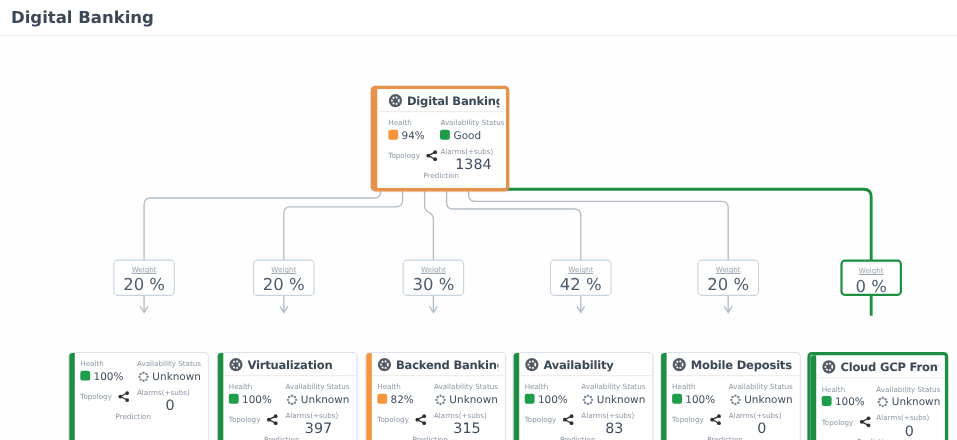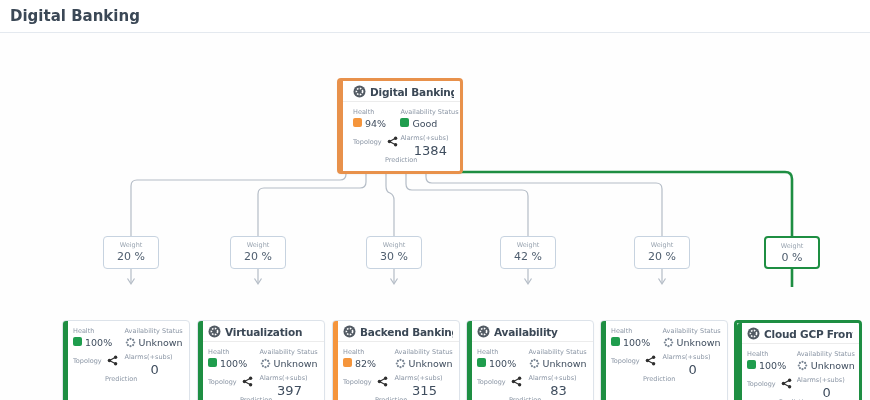--- a/index.html
+++ b/index.html
@@ -28,22 +28,22 @@
   .sq { width:9px; height:9px; border-radius:2px; display:inline-block; flex:none; }
   .lbl-row { display:flex; align-items:center; gap:5px; margin-top:7px; }
   .lbl-row .lbl { margin-top:0; }
   .alarm-val { font-size:13px; color:#3f4d5e; text-align:center; width:60px; margin-top:1px; }
   .pred { margin-top:9px;margin-left:32px; }
 
   
   .weight { position:absolute; width:56px; height:33px; background:#fff; border:1px solid #c7d3e0;
             border-radius:4px; z-index:2; text-align:center; padding-top:4px; }
   .weight.selected { border-width:2px; }
-  .weight .wlbl { font-size:6.5px; color:#9aa5b1; }
-  .weight .wval { font-size:11px; color:#4e5d6e; margin-top:1px; }
+  .weight .wlbl { font-size:6.5px; color:#9aa5b1;text-decoration:underline; }
+  .weight .wval { font-size:15px; color:#4e5d6e; margin-top:1px; }
 
   .icon { flex:none; }
 </style>
 </head>
 <body>
 
 <div class="page-header">
   <div class="page-title">Digital Banking</div>
 </div>
 <div class="header-divider"></div>
@@ -322,20 +322,27 @@
           <span>Unknown</span>
         </div>
         <div class="lbl">Alarms(+subs)</div>
         <div class="alarm-val">83</div>
       </div>
     </div>
   </div>
 
   <div class="card" style="left:600px; top:287px; width:128px; height:96px;">
     <div class="accent" style="background: rgb(30, 142, 66);"></div>
+    <div class="card-head">
+      <svg class="icon" width="13" height="13" viewBox="0 0 13 13">
+        <circle cx="6.5" cy="6.5" r="6" fill="#525a63"></circle>
+        <circle cx="6.5" cy="6.5" r="3.1" fill="none" stroke="#ffffff" stroke-width="1.6" stroke-dasharray="1.6 1.3"></circle>
+      </svg>
+      <span class="ttl">Mobile Deposits</span>
+    </div>
     <div class="card-body">
       <div>
         <div class="lbl">Health</div>
         <div class="val">
           <span class="sq" style="background: rgb(31, 157, 77);"></span>
           <span>100%</span>
         </div>
         <div class="lbl-row">
           <span class="lbl">Topology</span>
           <svg class="icon" width="11" height="11" viewBox="0 0 11 11">

